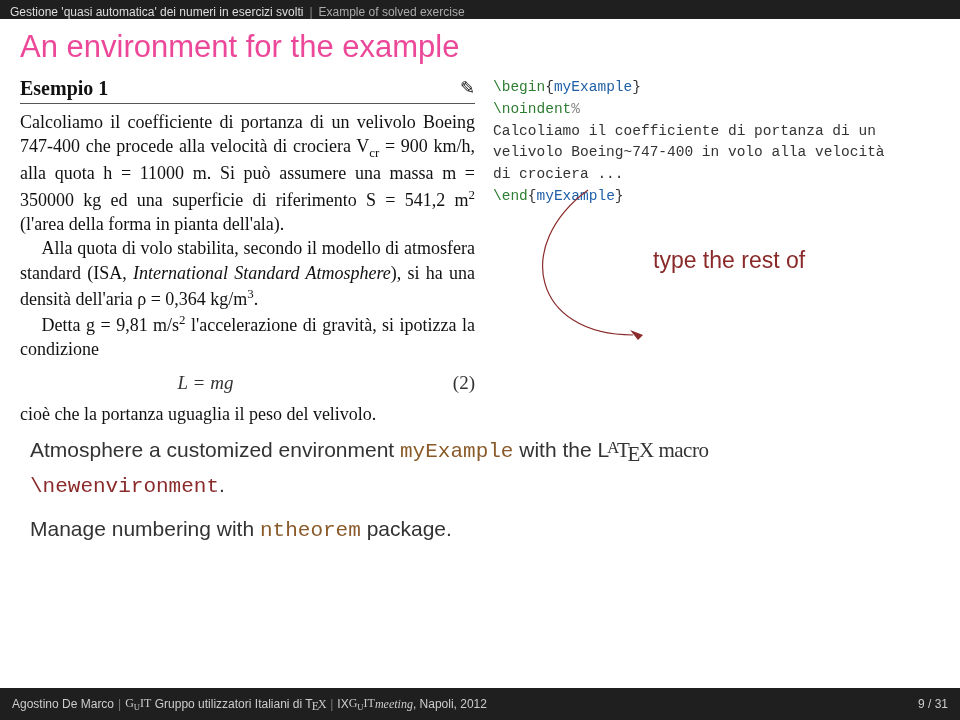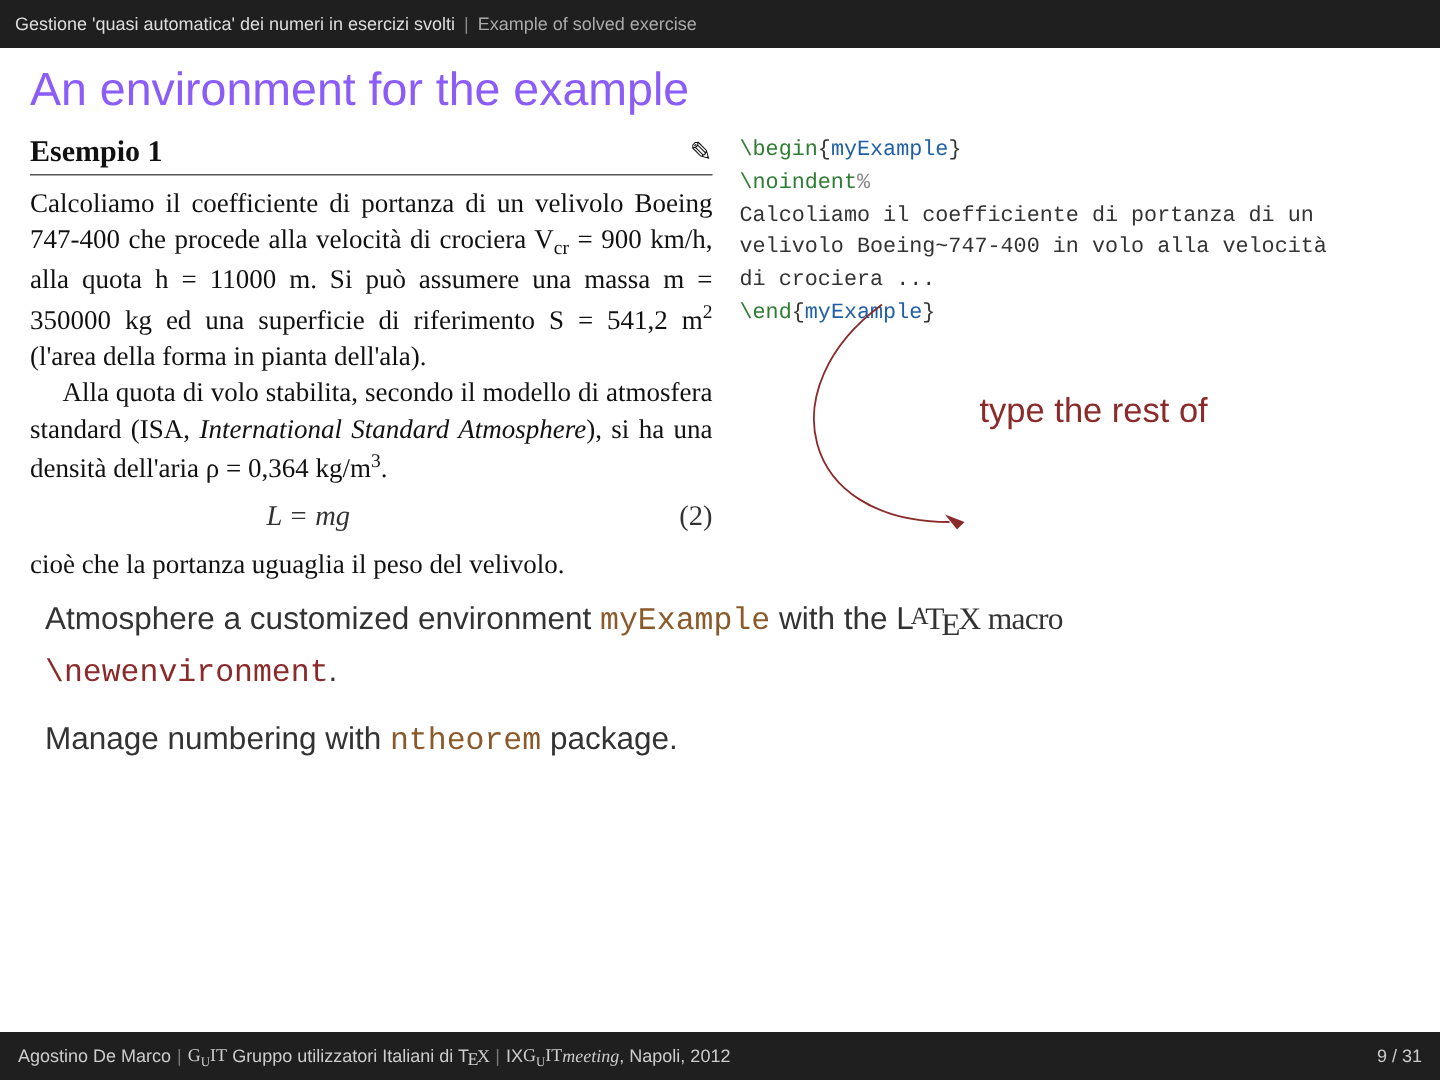--- a/index.html
+++ b/index.html
@@ -1,20 +1,20 @@
 <!DOCTYPE html>
 <html><head>
 <meta charset="utf-8">
 <style>
 body { margin:0; padding:0; font-family: Verdana, Geneva, sans-serif; background:#fff; color:#333; width:960px; height:720px; overflow:hidden; position:relative; font-size:16px; }
-.topbar { background:#1f1f1f; height:32px; display:flex; align-items:center; padding:0 10px; font-size:12px; gap:4px; }
+.topbar { background:#1f1f1f; height:19px; display:flex; align-items:flex-end; padding:0 10px; font-size:12px; gap:4px; }
 .topbar .crumb1 { color:#ddd; }
 .topbar .crumb2 { color:#aaa; }
 .topbar .sep { color:#888; margin:0 2px; }
-h1 { color:#8b5cf6; font-weight:normal; font-size:31px; margin:10px 0 12px 20px; }
+h1 { color:#ec4899; font-weight:normal; font-size:31px; margin:10px 0 12px 20px; }
 .row { display:flex; padding:0 20px; }
 .left { flex:0 0 455px; }
 .right { flex:1; padding-left:18px; position:relative; font-size:15px;}
 .esempio-row { display:flex; }
 .esempio-title { font-family: 'Times New Roman', serif; font-weight:bold; font-size:20px; color:#111; }
 .pencil { margin-left:auto; font-size:18px; color:#111; }
 .rule { border-top:1px solid #555; margin:3px 0 6px; }
 .example-body { font-family: 'Times New Roman', serif; font-size:18px; line-height:1.35; color:#111; text-align:justify; }
 .example-body .p { text-indent:1.2em; }
 .eqline { display:flex; font-family:'Times New Roman', serif; font-size:19px; margin:10px 0 8px;gap:44px; }
@@ -52,20 +52,21 @@
 <div class="row">
   <div class="left">
     <div class="esempio-row">
       <span class="esempio-title">Esempio 1</span>
       <span class="pencil">✎</span>
     </div>
     <div class="rule"></div>
     <div class="example-body">
       <span>Calcoliamo il coefficiente di portanza di un velivolo Boeing 747-400 che procede alla velocità di crociera V</span><sub>cr</sub><span> = 900 km/h, alla quota h = 11000 m. Si può assumere una massa m = 350000 kg ed una superficie di riferimento S = 541,2 m</span><sup>2</sup><span> (l'area della forma in pianta dell'ala).</span>
       <div class="p"><span>Alla quota di volo stabilita, secondo il modello di atmosfera standard (ISA, </span><i>International Standard Atmosphere</i><span>), si ha una densità dell'aria ρ = 0,364 kg/m</span><sup>3</sup><span>.</span></div>
+      <div class="p"><span>Detta g = 9,81 m/s</span><sup>2</sup><span> l'accelerazione di gravità, si ipotizza la condizione</span></div>
     </div>
     <div class="eqline">
       <span class="eq">L = mg</span>
       <span class="num">(2)</span>
     </div>
     <div class="example-body">cioè che la portanza uguaglia il peso del velivolo.</div>
   </div>
 
   <div class="right">
     <div class="code"><span class="kw">\begin</span><span>{</span><span class="env">myExample</span><span>}</span>

